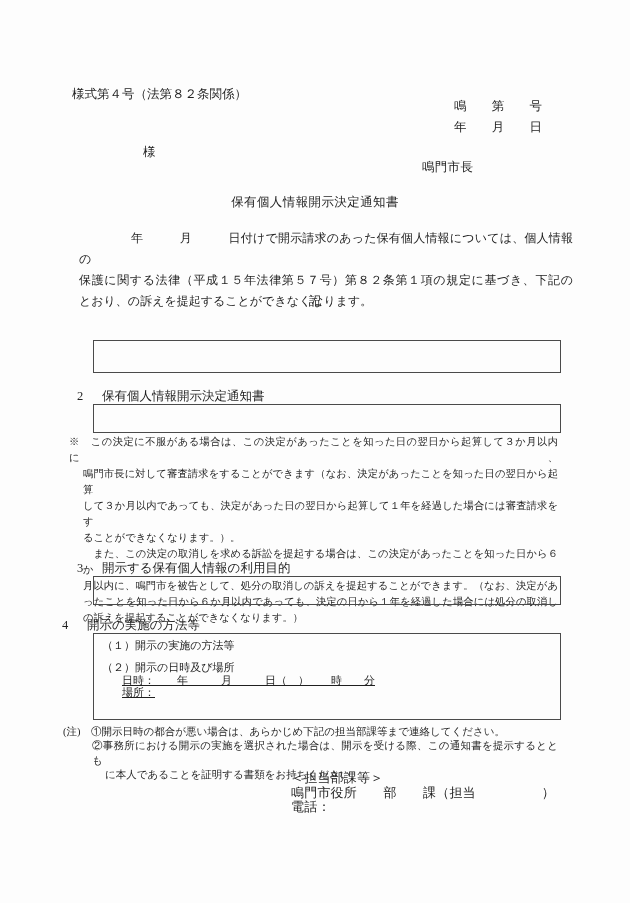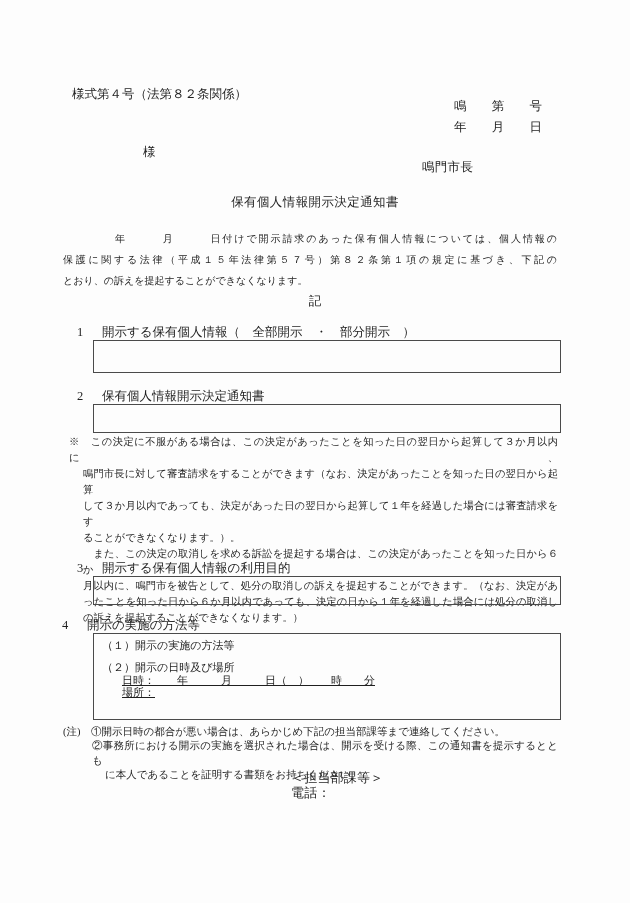--- a/index.html
+++ b/index.html
@@ -5,21 +5,21 @@
   html,body{margin:0;padding:0;background:#ffffff;}
   .page{
     position:relative;
     width:630px;height:903px;
     background:#fdfdfd;
     color:#1f1f1f;
     font-family:"Liberation Serif","DejaVu Serif",serif;
     overflow:hidden;
   }
   .abs{position:absolute;line-height:1.15;}
-  .fs-main{font-size:10px;}
+  .fs-main{font-size:12px;margin-left:16px;}
   .fs-head{font-size:12.5px;}
   .fs-small{font-size:10.3px;}
   .fs-note{font-size:10.5px;}
   .fs-box{font-size:11px;}
   .fs-contact{font-size:13px;}
 
   .form-number{left:72px;top:87px;}
   .docnum{left:454px;top:96px;width:88px;}
   .docnum .row{display:flex;justify-content:space-between;line-height:21px;}
   .addressee{left:143px;top:145px;}
@@ -90,23 +90,20 @@
   <div class="abs fs-head doc-title">保有個人情報開示決定通知書</div>
 
   <div class="abs fs-main body-par">
     <div class="l1 jlast">年　　　月　　　日付けで開示請求のあった保有個人情報については、個人情報の</div>
     <div class="jlast">保護に関する法律（平成１５年法律第５７号）第８２条第１項の規定に基づき、下記の</div>
     <div>とおり、の訴えを提起することができなくなります。</div>
   </div>
 
   <div class="abs fs-head record-mark">記</div>
 
-  <div class="abs fs-head sec sec1">
-    <span class="snum">1</span><span>開示する保有個人情報（　全部開示　・　部分開示　）</span>
-  </div>
   <div class="abs fbox box1"></div>
 
   <div class="abs fs-head sec sec2">
     <span class="snum">2</span><span>保有個人情報開示決定通知書</span>
   </div>
   <div class="abs fbox box2"></div>
 
   <div class="abs fs-small appeal">
     <div class="an first jlast">
       <span class="marker">※</span><span>この決定に不服がある場合は、この決定があったことを知った日の翌日から起算して３か月以内に、</span>
@@ -136,16 +133,17 @@
   </div>
 
   <div class="abs fs-note footnote">
     <div>(注)　①開示日時の都合が悪い場合は、あらかじめ下記の担当部課等まで連絡してください。</div>
     <div class="fn2 jlast">②事務所における開示の実施を選択された場合は、開示を受ける際、この通知書を提示するととも</div>
     <div class="fn3">に本人であることを証明する書類をお持ちください。</div>
   </div>
 
   <div class="abs fs-contact contact">
     <div>＜担当部課等＞</div>
+    <div>鳴門市役所　　部　　課（担当　　　　　）</div>
     <div>電話：</div>
   </div>
 
 </div>
 
 </body></html>

